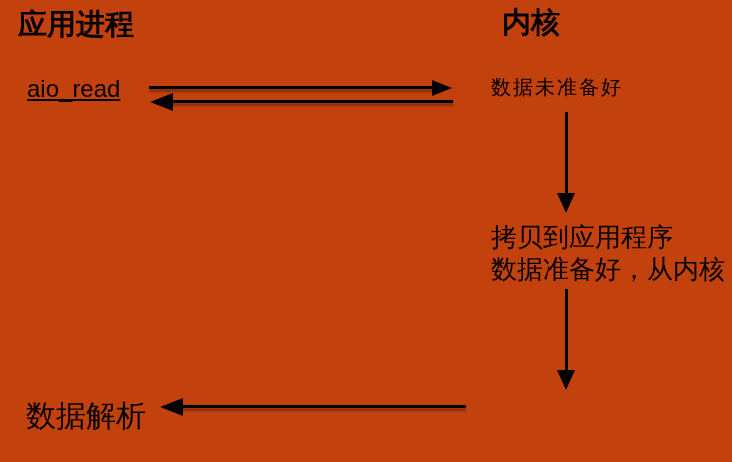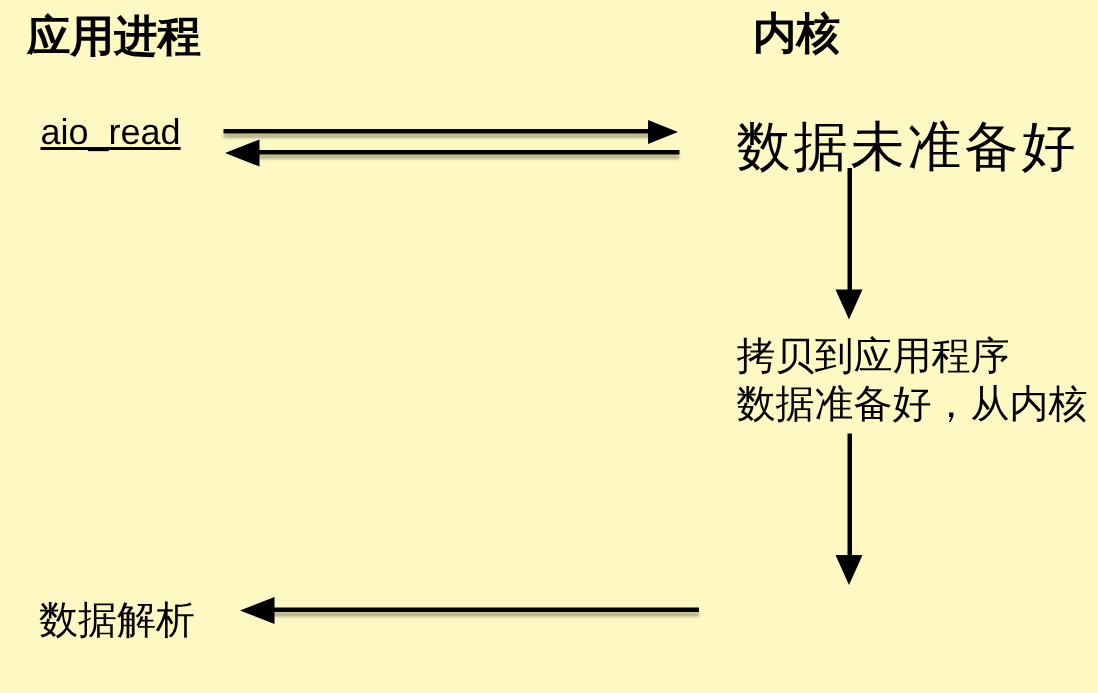--- a/index.html
+++ b/index.html
@@ -4,40 +4,40 @@
 <style>
   html, body {
     margin: 0;
     padding: 0;
     background: #ffffff;
   }
   #canvas {
     position: relative;
     width: 732px;
     height: 462px;
-    background: #fef9c3;
+    background: #c2410c;
     font-family: "Liberation Sans", "DejaVu Sans", sans-serif;
     color: #000000;
     overflow: hidden;
   }
   .txt {
     position: absolute;
     white-space: nowrap;
     color: #000;
   }
   .heading {
     font-size: 29px;
     font-weight: 700;
   }
   .body-lg {
-    font-size: 36px;
+    font-size: 20px;
     letter-spacing: 2px;
   }
   .body-md {
-    font-size: 26px;
+    font-size: 30px;
   }
   .mono-label {
     font-size: 24px;
     text-decoration: underline;
   }
   .arrow-label {
     position: absolute;
     text-align: center;
     font-weight: 700;
     font-size: 23px;

